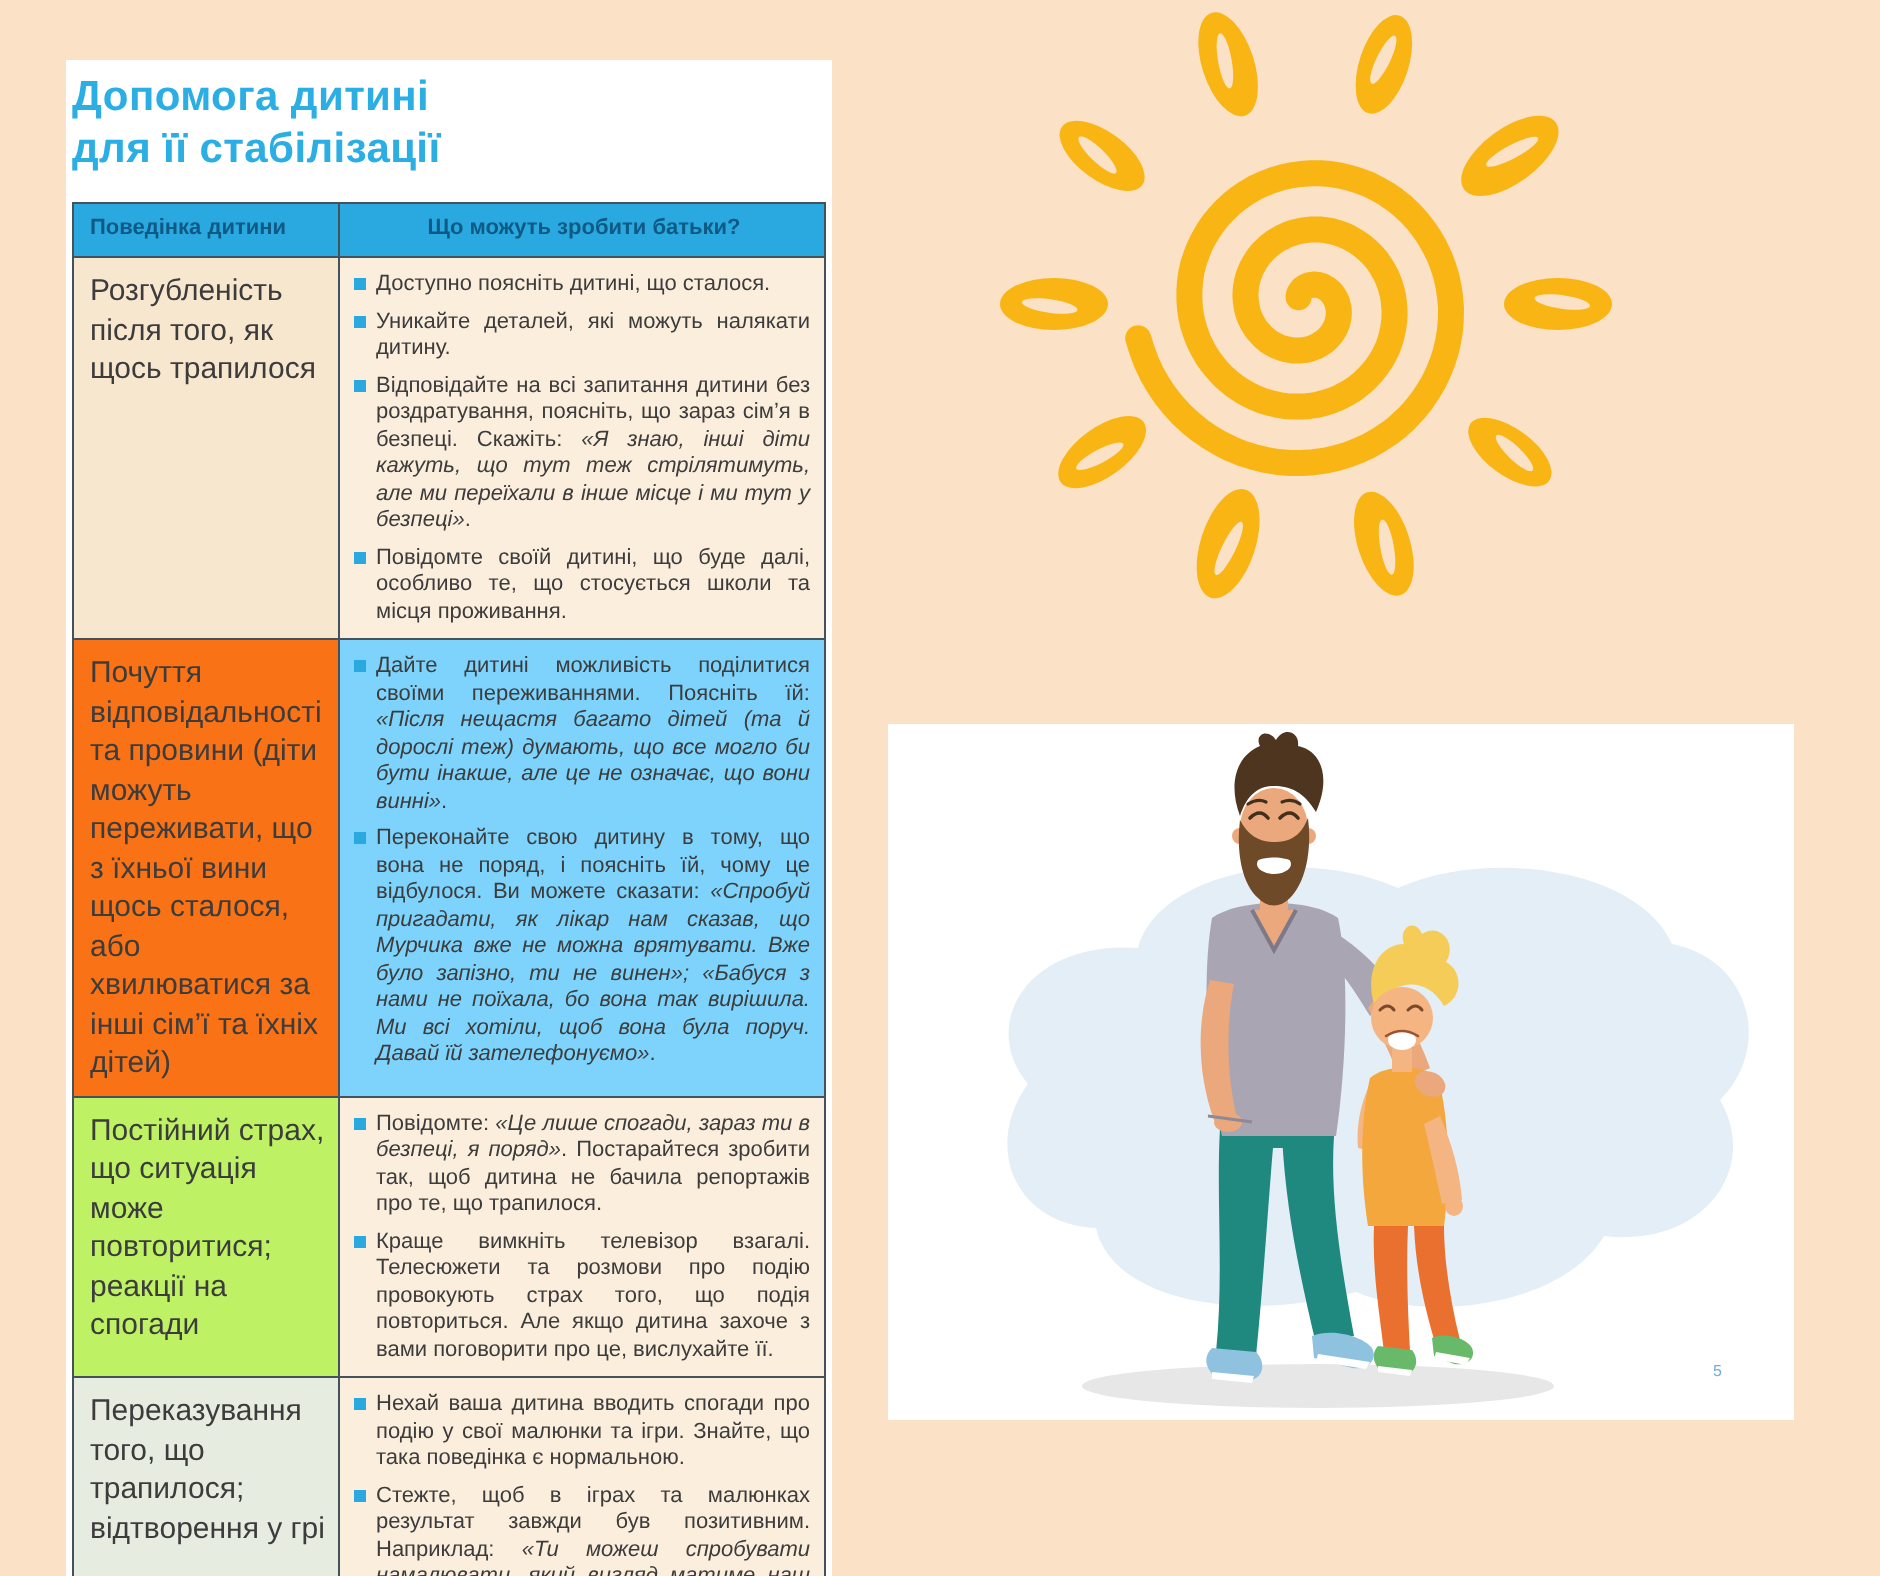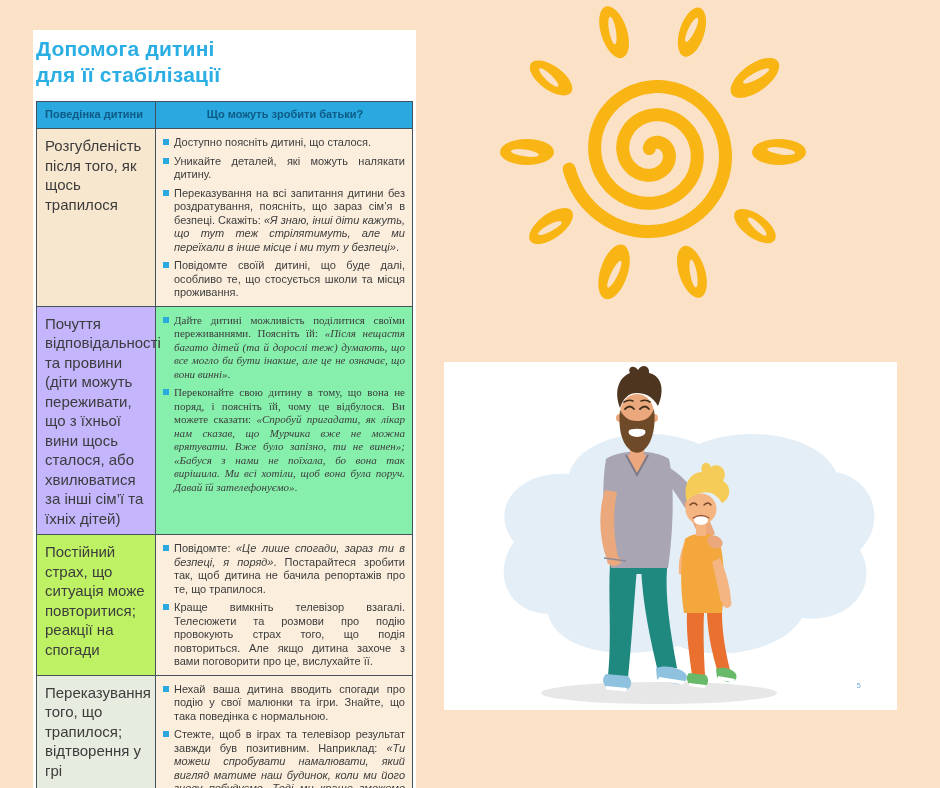--- a/index.html
+++ b/index.html
@@ -37,21 +37,21 @@
   }
   table.doc td,table.doc th{
     border:1px solid #44525c;
     vertical-align:top;
     box-sizing:border-box;
   }
   table.doc th{
     color:#0e5a85;font-size:11px;font-weight:700;text-align:left;
     padding:6px 6px 6px 8px;height:27px;
   }
-  th.col-behavior{width:119px;}
+  th.col-behavior{width:133px;}
   td.cell-behavior{
     font-size:15px;line-height:1.3;color:#3c3c3c;
     padding:7px 5px 6px 8px;
   }
   td.cell-advice{
     padding:7px 7px 6px 7px;
   }
   .bullet{display:flex;gap:5px;margin-bottom:5px;}
   .bullet:last-child{margin-bottom:0;justify-content:center;}
   .bullet .sq{width:6px;height:6px;flex:none;margin-top:3px;}
@@ -100,31 +100,31 @@
               <div class="bullet">
                 <span class="sq" style="background: rgb(41, 169, 224);"></span>
                 <span class="bt"><span>Доступно поясніть дитині, що сталося.</span></span>
               </div>
               <div class="bullet">
                 <span class="sq" style="background: rgb(41, 169, 224);"></span>
                 <span class="bt"><span>Уникайте деталей, які можуть налякати дитину.</span></span>
               </div>
               <div class="bullet">
                 <span class="sq" style="background: rgb(41, 169, 224);"></span>
-                <span class="bt"><span>Переказування на всі запитання дитини без роздратування, поясніть, що зараз сім’я в безпеці. Скажіть: </span><i>«Я знаю, інші діти кажуть, що тут теж стрілятимуть, але ми переїхали в інше місце і ми тут у безпеці»</i><span>.</span></span>
+                <span class="bt"><span>Відповідайте на всі запитання дитини без роздратування, поясніть, що зараз сім’я в безпеці. Скажіть: </span><i>«Я знаю, інші діти кажуть, що тут теж стрілятимуть, але ми переїхали в інше місце і ми тут у безпеці»</i><span>.</span></span>
               </div>
               <div class="bullet">
                 <span class="sq" style="background: rgb(41, 169, 224);"></span>
                 <span class="bt"><span>Повідомте своїй дитині, що буде далі, особливо те, що стосується школи та місця проживання.</span></span>
               </div>
             </td>
           </tr>
           <tr>
-            <td class="cell-behavior" style="background: #c4b5fd; height: 182px;">Почуття відповідальності та провини (діти можуть переживати, що з їхньої вини щось сталося, або хвилюватися за інші сім’ї та їхніх дітей)</td>
-            <td class="cell-advice" style="background: #86efac; font-family: Liberation Serif, serif;">
+            <td class="cell-behavior" style="background: #f97316; height: 182px;">Почуття відповідальності та провини (діти можуть переживати, що з їхньої вини щось сталося, або хвилюватися за інші сім’ї та їхніх дітей)</td>
+            <td class="cell-advice" style="background: #7dd3fc;">
               <div class="bullet">
                 <span class="sq" style="background: rgb(41, 169, 224);"></span>
                 <span class="bt"><span>Дайте дитині можливість поділитися своїми переживаннями. Поясніть їй: </span><i>«Після нещастя багато дітей (та й дорослі теж) думають, що все могло би бути інакше, але це не означає, що вони винні»</i><span>.</span></span>
               </div>
               <div class="bullet">
                 <span class="sq" style="background: rgb(41, 169, 224);"></span>
                 <span class="bt"><span>Переконайте свою дитину в тому, що вона не поряд, і поясніть їй, чому це відбулося. Ви можете сказати: </span><i>«Спробуй пригадати, як лікар нам сказав, що Мурчика вже не можна врятувати. Вже було запізно, ти не винен»; «Бабуся з нами не поїхала, бо вона так вирішила. Ми всі хотіли, щоб вона була поруч. Давай їй зателефонуємо»</i><span>.</span></span>
               </div>
             </td>
           </tr>
@@ -143,21 +143,21 @@
           </tr>
           <tr>
             <td class="cell-behavior" style="background: rgb(230, 237, 224); height: 128px;">Переказування того, що трапилося; відтворення у грі</td>
             <td class="cell-advice" style="background: rgb(251, 238, 221);">
               <div class="bullet">
                 <span class="sq" style="background: rgb(41, 169, 224);"></span>
                 <span class="bt"><span>Нехай ваша дитина вводить спогади про подію у свої малюнки та ігри. Знайте, що така поведінка є нормальною.</span></span>
               </div>
               <div class="bullet">
                 <span class="sq" style="background: rgb(41, 169, 224);"></span>
-                <span class="bt"><span>Стежте, щоб в іграх та телевізор результат завжди був позитивним. Наприклад: </span><i>«Ти можеш спробувати намалювати, який вигляд матиме наш будинок, коли ми його знову побудуємо. Тоді ми краще зможемо його уявити»</i></span>
+                <span class="bt"><span>Стежте, щоб в іграх та малюнках результат завжди був позитивним. Наприклад: </span><i>«Ти можеш спробувати намалювати, який вигляд матиме наш будинок, коли ми його знову побудуємо. Тоді ми краще зможемо його уявити»</i></span>
               </div>
             </td>
           </tr>
         </tbody>
     </table>
   </div>
 
   <svg class="sun" viewBox="0 0 312 308" aria-hidden="true">
     <path id="sun-spiral" fill="none" stroke-width="13" stroke-linecap="round" stroke-linejoin="round" d="M153.3,148.6L153.3,148.1L153.4,147.6L153.6,147.1L153.8,146.5L154.1,146.0L154.4,145.5L154.8,145.0L155.2,144.5L155.7,144.1L156.3,143.7L156.9,143.3L157.6,143.0L158.3,142.7L159.1,142.5L159.9,142.4L160.7,142.3L161.6,142.3L162.4,142.4L163.3,142.5L164.2,142.8L165.1,143.1L166.0,143.5L166.9,144.0L167.7,144.5L168.5,145.2L169.3,145.9L170.0,146.7L170.7,147.6L171.3,148.6L171.9,149.6L172.4,150.7L172.7,151.8L173.0,153.0L173.3,154.2L173.4,155.5L173.4,156.8L173.3,158.1L173.1,159.5L172.8,160.8L172.4,162.2L171.8,163.5L171.2,164.8L170.4,166.1L169.6,167.3L168.6,168.4L167.5,169.6L166.3,170.6L165.0,171.5L163.6,172.4L162.2,173.2L160.6,173.8L159.0,174.4L157.4,174.8L155.7,175.1L153.9,175.3L152.1,175.3L150.3,175.2L148.5,174.9L146.6,174.5L144.8,174.0L143.0,173.3L141.3,172.5L139.6,171.5L137.9,170.4L136.3,169.1L134.9,167.7L133.5,166.2L132.2,164.6L131.0,162.8L129.9,160.9L129.0,159.0L128.2,156.9L127.6,154.8L127.2,152.6L126.9,150.4L126.7,148.1L126.8,145.8L127.0,143.4L127.4,141.1L128.0,138.8L128.8,136.5L129.7,134.3L130.9,132.1L132.2,130.0L133.6,127.9L135.3,126.0L137.1,124.2L139.0,122.5L141.1,120.9L143.4,119.5L145.7,118.3L148.2,117.2L150.8,116.3L153.4,115.6L156.1,115.1L158.9,114.8L161.7,114.7L164.5,114.8L167.4,115.2L170.2,115.7L173.0,116.5L175.8,117.5L178.5,118.7L181.1,120.2L183.6,121.8L186.0,123.6L188.3,125.6L190.5,127.9L192.5,130.2L194.3,132.8L195.9,135.5L197.4,138.3L198.6,141.3L199.6,144.4L200.4,147.5L200.9,150.8L201.2,154.1L201.3,157.4L201.1,160.7L200.6,164.1L199.9,167.4L199.0,170.7L197.8,174.0L196.3,177.1L194.6,180.2L192.6,183.1L190.4,185.9L188.0,188.6L185.4,191.1L182.6,193.4L179.6,195.5L176.4,197.3L173.1,199.0L169.7,200.4L166.1,201.5L162.4,202.4L158.6,203.0L154.8,203.3L151.0,203.3L147.1,203.1L143.2,202.5L139.4,201.6L135.6,200.5L131.9,199.1L128.3,197.3L124.8,195.3L121.4,193.1L118.2,190.5L115.2,187.8L112.4,184.7L109.8,181.5L107.4,178.1L105.3,174.4L103.4,170.6L101.9,166.7L100.6,162.6L99.6,158.4L99.0,154.1L98.7,149.7L98.7,145.4L99.0,141.0L99.6,136.6L100.6,132.2L102.0,128.0L103.6,123.8L105.6,119.7L107.9,115.7L110.4,112.0L113.3,108.4L116.5,105.0L119.9,101.8L123.6,98.9L127.4,96.3L131.5,93.9L135.8,91.9L140.3,90.1L144.9,88.7L149.6,87.7L154.4,87.0L159.3,86.6L164.2,86.6L169.1,87.0L174.0,87.8L178.8,88.9L183.6,90.4L188.3,92.2L192.8,94.5L197.2,97.0L201.4,99.9L205.4,103.1L209.2,106.7L212.7,110.5L215.9,114.6L218.8,118.9L221.4,123.5L223.7,128.2L225.6,133.2L227.2,138.3L228.3,143.5L229.1,148.8L229.5,154.2L229.4,159.7L229.0,165.1L228.1,170.5L226.9,175.9L225.2,181.1L223.1,186.3L220.7,191.3L217.8,196.1L214.6,200.8L211.1,205.2L207.2,209.3L203.0,213.2L198.5,216.7L193.7,219.9L188.7,222.8L183.4,225.2L178.0,227.3L172.4,229.0L166.6,230.3L160.8,231.1L154.9,231.5L148.9,231.5L142.9,231.0L137.0,230.0L131.1,228.6L125.4,226.8L119.7,224.5L114.3,221.8L109.0,218.7L103.9,215.2L99.1,211.3L94.6,207.1L90.4,202.5L86.5,197.6L83.0,192.3L79.9,186.9L77.2,181.1L75.0,175.2L73.1,169.1" stroke="#f8b514"></path>
     <g id="sun-rays">

